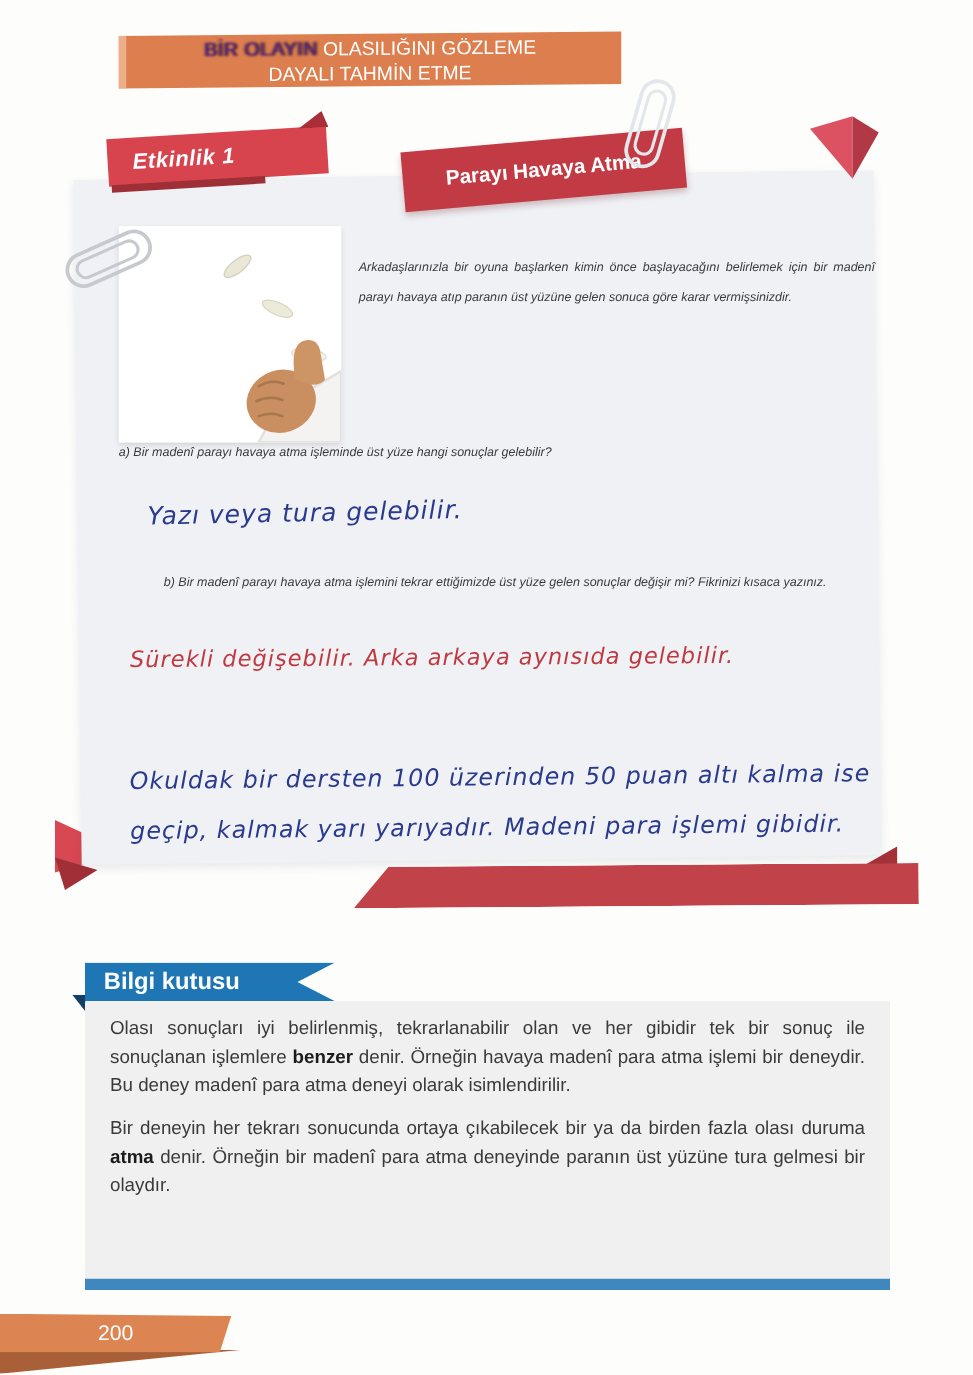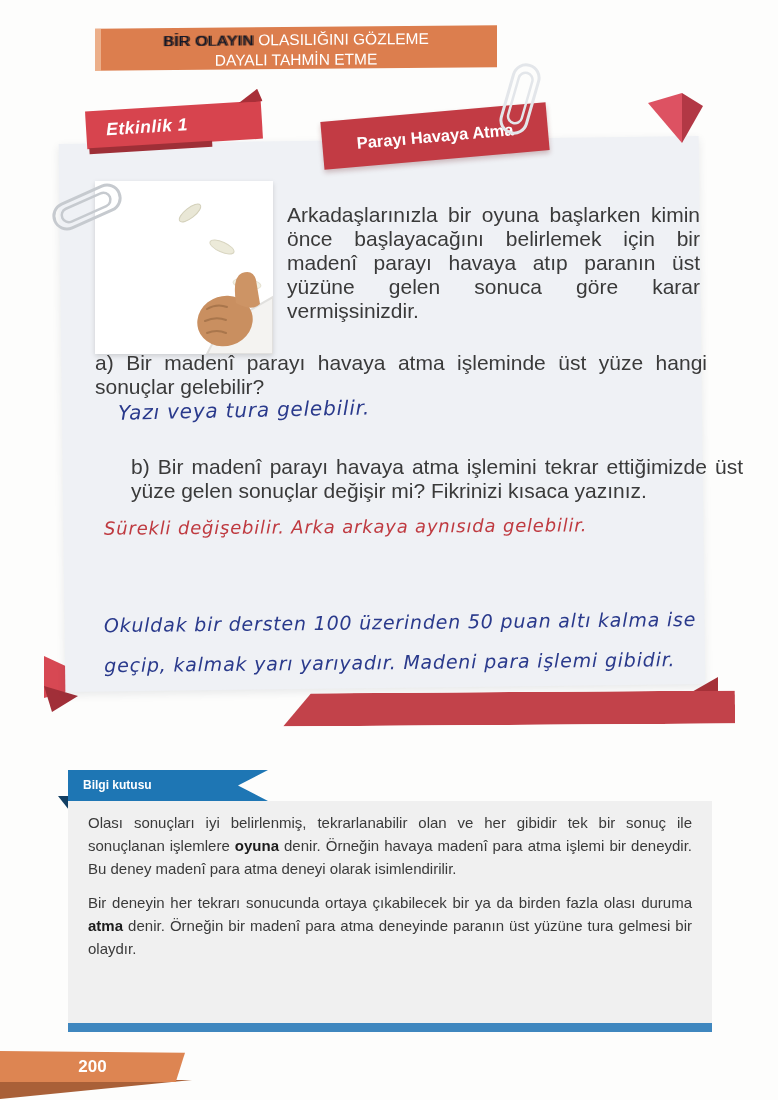--- a/index.html
+++ b/index.html
@@ -4,21 +4,21 @@
 <style>
   html,body{margin:0;padding:0;}
   body{font-family:"Liberation Sans",sans-serif;background:#ffffff;}
   .page{position:relative;width:778px;height:1100px;background:#fdfdfc;overflow:hidden;}
 
   
   .chapter-banner{position:absolute;left:95px;top:27px;width:402px;height:42px;
     background:#dc7e4e;transform:skewY(-0.5deg);color:#fff;text-align:center;
     font-size:15.5px;line-height:20px;padding-top:3px;box-sizing:border-box;}
   .chapter-banner .edge{position:absolute;left:0;top:0;width:6px;height:100%;background:#f2c5a4;opacity:.7;}
-  .garble{color:#0f172a;filter:blur(0.7px);text-shadow:1.5px 0 0 #5f3категория;letter-spacing:.5px;}
+  .garble{color:#4c1d95;filter:blur(0.7px);text-shadow:1.5px 0 0 #5f3категория;letter-spacing:.5px;}
   .garble{text-shadow:1.5px 0 0 #5f3422, -1px 0 0 #8a5232;}
 
   
   .paper{position:absolute;left:62px;top:140px;width:640px;height:548px;background:#eff1f5;
     transform:rotate(-0.7deg);box-shadow:0 3px 8px rgba(40,50,70,.10);z-index:2;}
 
   
   .ribbon{position:absolute;color:#fff;font-weight:bold;z-index:4;}
   .ribbon-etkinlik{left:86px;top:106px;width:176px;height:38px;background:#d7444e;
     transform:rotate(-3.5deg);font-size:17.5px;line-height:38px;padding-left:20px;box-sizing:border-box;
@@ -36,21 +36,21 @@
   
   .clip{position:absolute;z-index:6;}
   .clip-top{left:503px;top:60px;transform:rotate(16deg);}
   .clip-left{left:48px;top:190px;transform:rotate(-24deg);}
 
   
   .photo{position:absolute;left:95px;top:181px;width:178px;height:173px;background:#ffffff;
     z-index:3;box-shadow:0 2px 5px rgba(0,0,0,.15);}
 
   
-  .textblock{position:absolute;z-index:3;color:#3a3a3a;font-size:21px;line-height:24px;text-align:justify;}
+  .textblock{position:absolute;z-index:3;color:#3a3a3a;font-size:10px;line-height:24px;text-align:justify;font-style:italic;}
   .intro{left:287px;top:203px;width:413px;}
   .intro .bold{font-weight:bold;color:#1d1d1d;margin-top:13px;}
   .question{left:95px;width:612px;}
   .q-a{top:351px;}
   .q-b{top:455px;margin-left:36px;}
   .q-c{top:567px;}
 
   
   .hand{position:absolute;z-index:3;font-style:italic;font-family:"DejaVu Sans",sans-serif;letter-spacing:.8px;}
   .hand-blue{color:#2a3a8c;}
@@ -61,34 +61,34 @@
 
   
   .bookmark-left{position:absolute;left:44px;top:642px;z-index:1;}
   .bottom-ribbon{position:absolute;left:283px;top:692px;width:452px;height:33px;background:#c2424a;
     clip-path:polygon(28px 0,100% 0,100% 100%,0 100%);z-index:2;transform:rotate(-0.4deg);}
   .bottom-ribbon-fold{position:absolute;left:690px;top:677px;width:28px;height:16px;background:#a53138;
     clip-path:polygon(100% 0,0 100%,100% 100%);z-index:2;}
 
   
   .info-flag{position:absolute;left:68px;top:770px;width:200px;height:31px;background:#1e76b4;
-    color:#fff;font-weight:bold;font-size:12px;line-height:31px;padding-left:15px;box-sizing:border-box;
+    color:#fff;font-weight:bold;font-size:19px;line-height:31px;padding-left:15px;box-sizing:border-box;
     clip-path:polygon(0 0,100% 0,calc(100% - 30px) 50%,100% 100%,0 100%);z-index:4;}
   .info-flag-fold{position:absolute;left:58px;top:796px;width:0;height:0;z-index:3;
     border-top:14px solid #123f63;border-left:11px solid transparent;}
   .info-box{position:absolute;left:68px;top:801px;width:644px;height:212px;background:#f0f0f0;
     border-bottom:9px solid #3f87bf;z-index:3;box-sizing:content-box;
     padding:10px 20px 0 20px;width:604px;}
   .info-box p{margin:0 0 11px 0;color:#3a3a3a;font-size:15px;line-height:23px;text-align:justify;}
   .info-box b{color:#1c1c1c;}
 
   
   .pagenum{position:absolute;left:0;top:1051px;width:185px;height:31px;background:#dd8552;
     color:#fff;font-size:17px;line-height:31px;text-align:center;z-index:3;
-    clip-path:polygon(0 0,100% 6%,95% 100%,0 100%);font-weight:bold;}
+    clip-path:polygon(0 0,100% 6%,95% 100%,0 100%);}
   .pagenum-fold{position:absolute;left:0;top:1080px;width:192px;height:19px;background:#a96038;
     clip-path:polygon(0 0,100% 0,0 100%);z-index:2;}
 </style>
 </head>
 <body>
 
 <div class="page">
 
   <div class="chapter-banner">
     <div class="edge"></div>
@@ -162,21 +162,21 @@
 
   <div class="bottom-ribbon-fold"></div>
   <div class="bottom-ribbon"></div>
 
   <div class="info-flag-fold"></div>
   <div class="info-flag">
     <span>Bilgi kutusu</span>
   </div>
   <div class="info-box">
     <div>
-        <p><span>Olası sonuçları iyi belirlenmiş, tekrarlanabilir olan ve her gibidir tek bir sonuç ile sonuçlanan işlemlere </span><b>oyuna</b><span> denir. Örneğin havaya madenî para atma işlemi bir deneydir. Bu deney madenî para atma deneyi olarak isimlendirilir.</span></p>
+        <p><span>Olası sonuçları iyi belirlenmiş, tekrarlanabilir olan ve her gibidir tek bir sonuç ile sonuçlanan işlemlere </span><b>benzer</b><span> denir. Örneğin havaya madenî para atma işlemi bir deneydir. Bu deney madenî para atma deneyi olarak isimlendirilir.</span></p>
         <p><span>Bir deneyin her tekrarı sonucunda ortaya çıkabilecek bir ya da birden fazla olası duruma </span><b>atma</b><span> denir. Örneğin bir madenî para atma deneyinde paranın üst yüzüne tura gelmesi bir olaydır.</span></p>
       </div>
   </div>
 
   <div class="pagenum">
     <span>200</span>
   </div>
   <div class="pagenum-fold"></div>
 
 </div>

